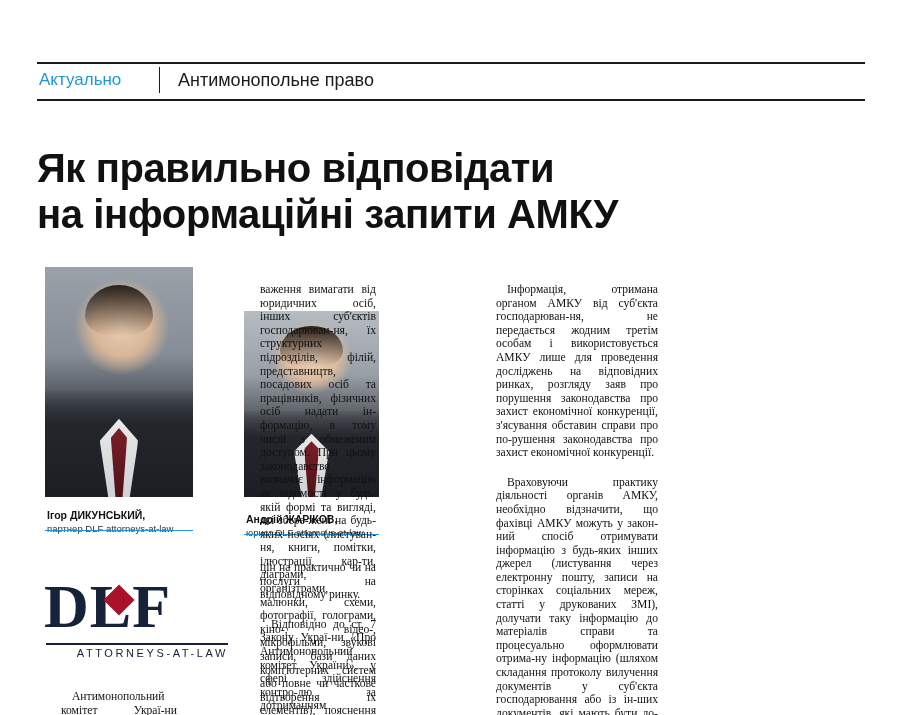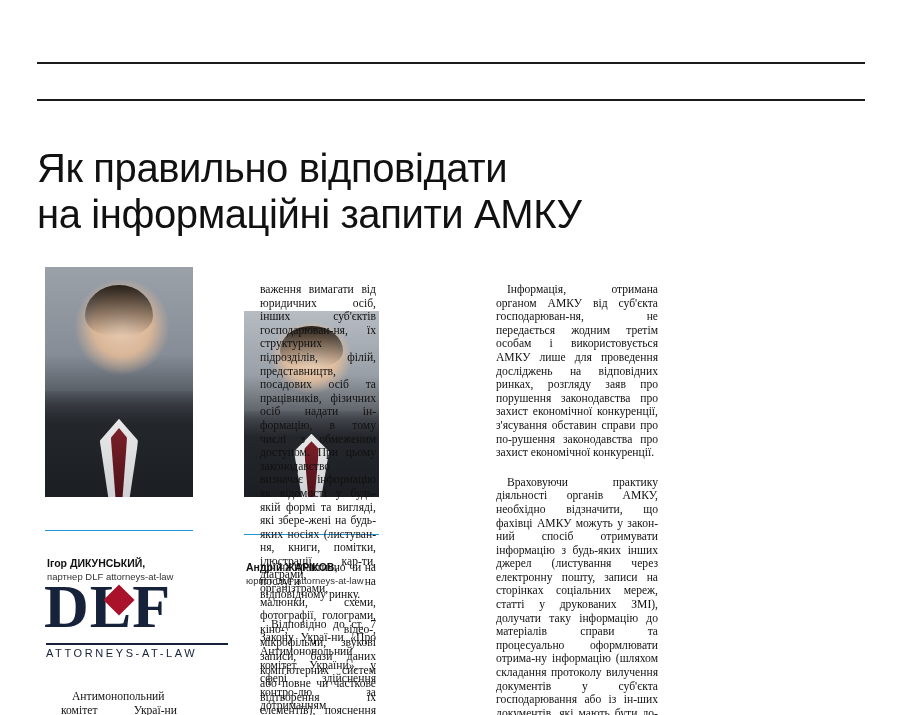--- a/index.html
+++ b/index.html
@@ -66,21 +66,21 @@
     color: #1b1b1b;
   }
 
   
   .headline {
     position: absolute;
     left: 37px;
     top: 118px;
     width: 800px;
     font-family: "Liberation Sans", sans-serif;
-    font-weight: normal;
+    font-weight: bold;
     font-size: 40px;
     line-height: 46px;
     letter-spacing: -0.4px;
     color: #111111;
   }
   .headline-line { display: block; }
 
   
   .photo {
     position: absolute;
@@ -149,21 +149,20 @@
     position: absolute;
     height: 1px;
     background: #2196d6;
   }
   .cap-name {
     font-size: 10.5px;
     font-weight: bold;
     color: #111;
     display: block;
     line-height: 13px;
-    margin-top: 48px;
   }
   .cap-role {
     font-size: 9.5px;
     color: #333;
     display: block;
     line-height: 13px;
   }
   .caption-1 { left: 47px; top: 509px; width: 160px; }
   .caption-1-rule { left: 45px; top: 530px; width: 148px; }
   .caption-2 { left: 246px; top: 513px; width: 150px; }
@@ -200,21 +199,21 @@
     top: 68px;
     width: 182px;
     height: 2px;
     background: #16213a;
   }
   .logo-sub {
     position: absolute;
     left: 2px;
     top: 72px;
     width: 182px;
-    text-align: left;
+    text-align: right;
     font-family: "Liberation Sans", sans-serif;
     font-size: 11px;
     letter-spacing: 2.6px;
     color: #16213a;
   }
 
   
   .col {
     position: absolute;
     font-family: "Liberation Serif", serif;
@@ -231,20 +230,25 @@
   .col-2 { left: 244px; top: 267px; width: 148px; }
   .col-2b { left: 244px; top: 545px; width: 148px; }
   .col-3 { left: 480px; top: 267px; width: 194px; }
 </style>
 </head>
 <body>
 
 <div class="page">
 
   <div class="rubric-rule-top"></div>
+  <div class="rubric-bar">
+    <div class="rubric-label">Актуально</div>
+    <div class="rubric-sep"></div>
+    <div class="rubric-section">Антимонопольне право</div>
+  </div>
   <div class="rubric-rule-bottom"></div>
 
   <h1 class="headline">
     <span class="headline-line">Як правильно відповідати</span>
     <span class="headline-line">на інформаційні запити АМКУ</span>
   </h1>
 
   <div class="photo photo-1">
     <div class="photo-grad-a"></div>
     <div class="hairline"></div>

